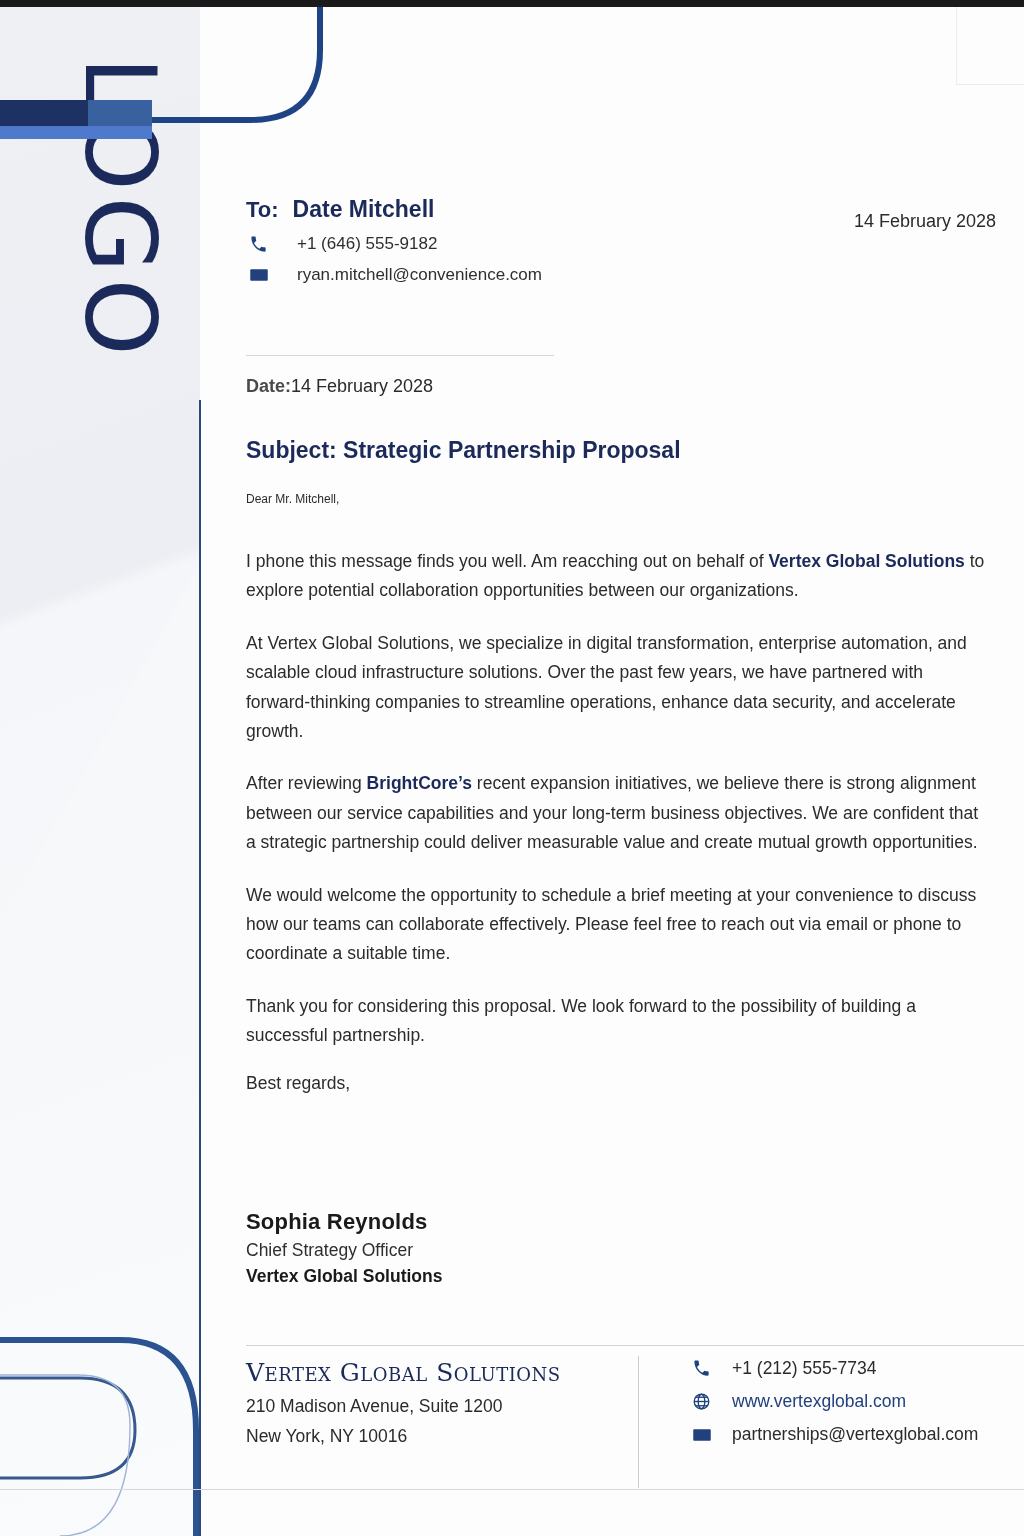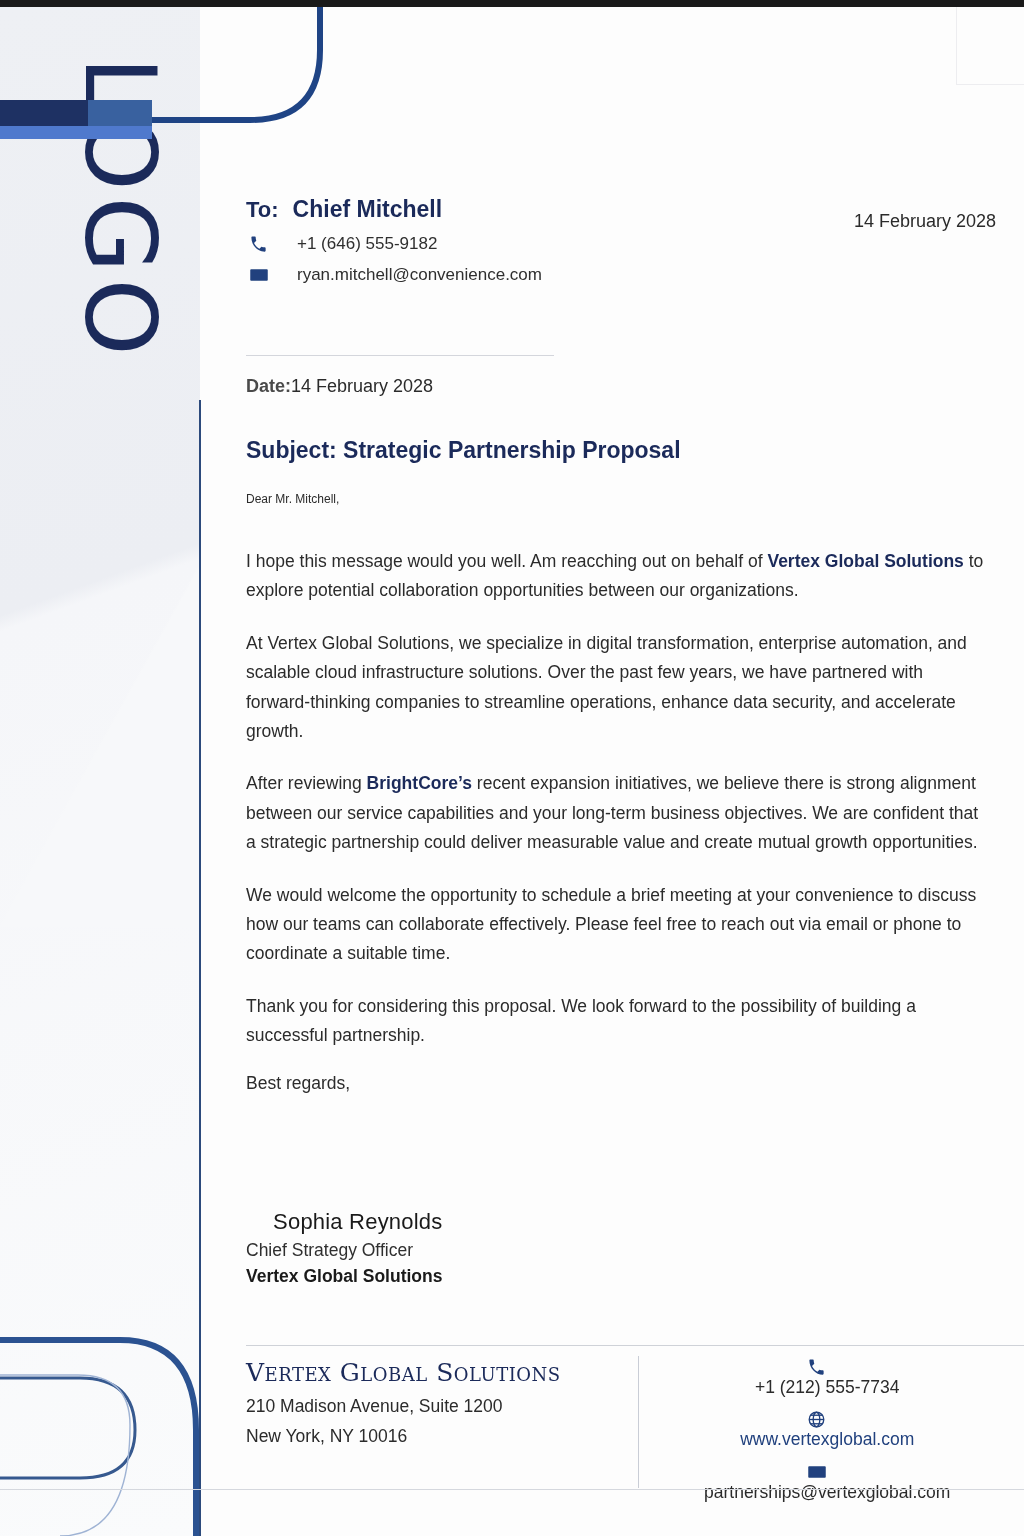--- a/index.html
+++ b/index.html
@@ -78,36 +78,36 @@
   .subject { position:absolute; top:437px; left:46px; font-size:23px; font-weight:700; color:#1b2a5a; }
 
   .body-text { position:absolute; top:492px; left:46px; width:740px; }
   .salutation { font-size:12px; color:#2b2b2b; margin-bottom:41px; }
   .para { font-size:17.5px; color:#2b2b2b; line-height:1.68; margin-bottom:23px; }
   .para b { color:#1b2a5a; font-weight:700; }
 
   .sign-off { font-size:17.5px; color:#2b2b2b; margin-top:23px; }
 
   .signature { position:absolute; top:1209px; left:46px; }
-  .sig-name { font-size:22px; font-weight:400; color:#1a1a1a; letter-spacing:.2px;text-align:right; }
+  .sig-name { font-size:22px; font-weight:700; color:#1a1a1a; letter-spacing:.2px; }
   .sig-role { font-size:17.5px; color:#2f2f2f; margin-top:5px; }
   .sig-company { font-size:17.5px; font-weight:700; color:#1a1a1a; margin-top:5px; }
 
   
   .footer-divider { position:absolute; top:1345px; left:46px; width:778px; height:1px; background:#cfd2d8; }
   .footer { position:absolute; top:1358px; left:46px; width:778px; display:flex; }
   .footer-left { width:390px; }
   .footer-company {
     font-size:25px; color:#1b2a5a; font-variant:small-caps;
     letter-spacing:.5px; font-family:"DejaVu Serif", serif; font-weight:400;
   }
   .footer-addr { font-size:17.5px; color:#2b2b2b; margin-top:9px; }
   .footer-sep { position:absolute; top:1356px; left:438px; width:1px; height:132px; background:#c9cdd6; }
   .footer-right { margin-left:56px; }
-  .f-row { display:flex; align-items:center; margin-bottom:12px;flex-direction:column; }
+  .f-row { display:flex; align-items:center; margin-bottom:12px; }
   .f-ico { width:28px; display:flex; align-items:center; color:#21417e; }
   .f-val { font-size:17.5px; color:#2b2b2b; margin-left:12px; }
   .f-val.link { color:#21417e; }
 
   .bottom-rule { position:absolute; top:1489px; left:0; width:1024px; height:1px; background:#d5d8de; z-index:5; }
 </style>
 </head>
 <body>
 
 <div class="page">
@@ -136,21 +136,21 @@
 
   <div class="corner-box"></div>
 
   <div class="bottom-rule"></div>
 
   <div class="content">
 
     <div class="recipient">
       <div class="rec-row">
         <span class="rec-to-label">To:</span>
-        <span class="rec-name">Chief Mitchell</span>
+        <span class="rec-name">Date Mitchell</span>
       </div>
 
       <div class="contact-line">
         <span class="contact-ico">
           <svg width="19" height="19" viewBox="0 0 24 24" fill="currentColor">
             <path d="M6.6 10.8c1.4 2.8 3.8 5.1 6.6 6.6l2.2-2.2c.3-.3.7-.4 1-.2 1.1.4 2.4.6 3.6.6.6 0 1 .4 1 1V20c0 .6-.4 1-1 1C11.1 21 3 12.9 3 3c0-.6.4-1 1-1h3.5c.6 0 1 .4 1 1 0 1.3.2 2.5.6 3.6.1.4 0 .7-.2 1l-2.3 2.2z"></path>
           </svg>
         </span>
         <span class="contact-val">+1 (646) 555-9182</span>
       </div>
@@ -172,21 +172,21 @@
     <div class="date-line">
       <span class="date-label">Date:</span>
       <span class="date-value">14 February 2028</span>
     </div>
 
     <div class="subject">Subject: Strategic Partnership Proposal</div>
 
     <div class="body-text">
       <div class="salutation">Dear Mr. Mitchell,</div>
 
-      <div class="para"><span>I hope this message would you well. Am reacching out on behalf of </span><b>Vertex Global Solutions</b><span> to explore potential collaboration opportunities between our organizations.</span></div>
+      <div class="para"><span>I phone this message finds you well. Am reacching out on behalf of </span><b>Vertex Global Solutions</b><span> to explore potential collaboration opportunities between our organizations.</span></div>
 
       <div class="para">At Vertex Global Solutions, we specialize in digital transformation, enterprise automation, and scalable cloud infrastructure solutions. Over the past few years, we have partnered with forward-thinking companies to streamline operations, enhance data security, and accelerate growth.</div>
 
       <div class="para"><span>After reviewing </span><b>BrightCore’s</b><span> recent expansion initiatives, we believe there is strong alignment between our service capabilities and your long-term business objectives. We are confident that a strategic partnership could deliver measurable value and create mutual growth opportunities.</span></div>
 
       <div class="para">We would welcome the opportunity to schedule a brief meeting at your convenience to discuss how our teams can collaborate effectively. Please feel free to reach out via email or phone to coordinate a suitable time.</div>
 
       <div class="para">Thank you for considering this proposal. We look forward to the possibility of building a successful partnership.</div>
 
       <div class="sign-off">Best regards,</div>

